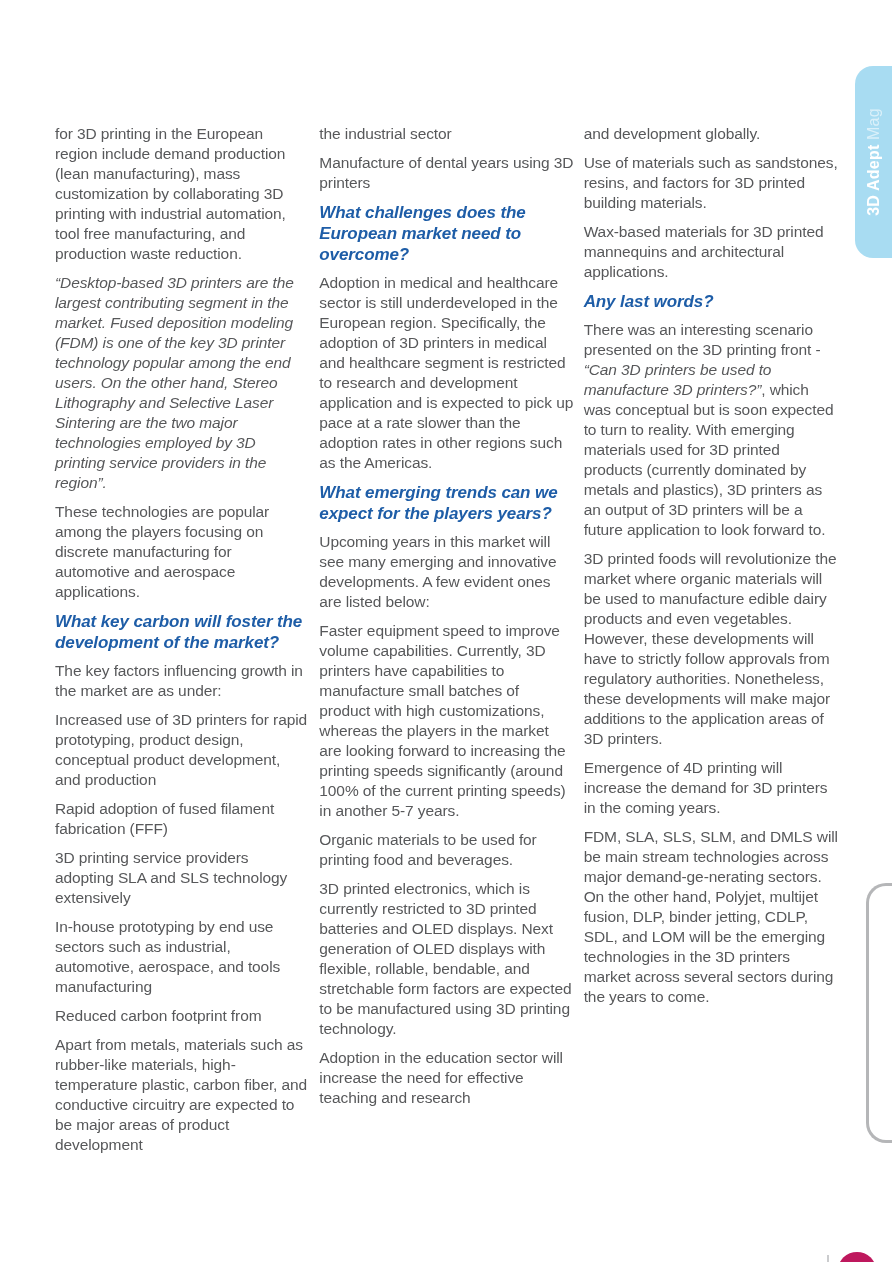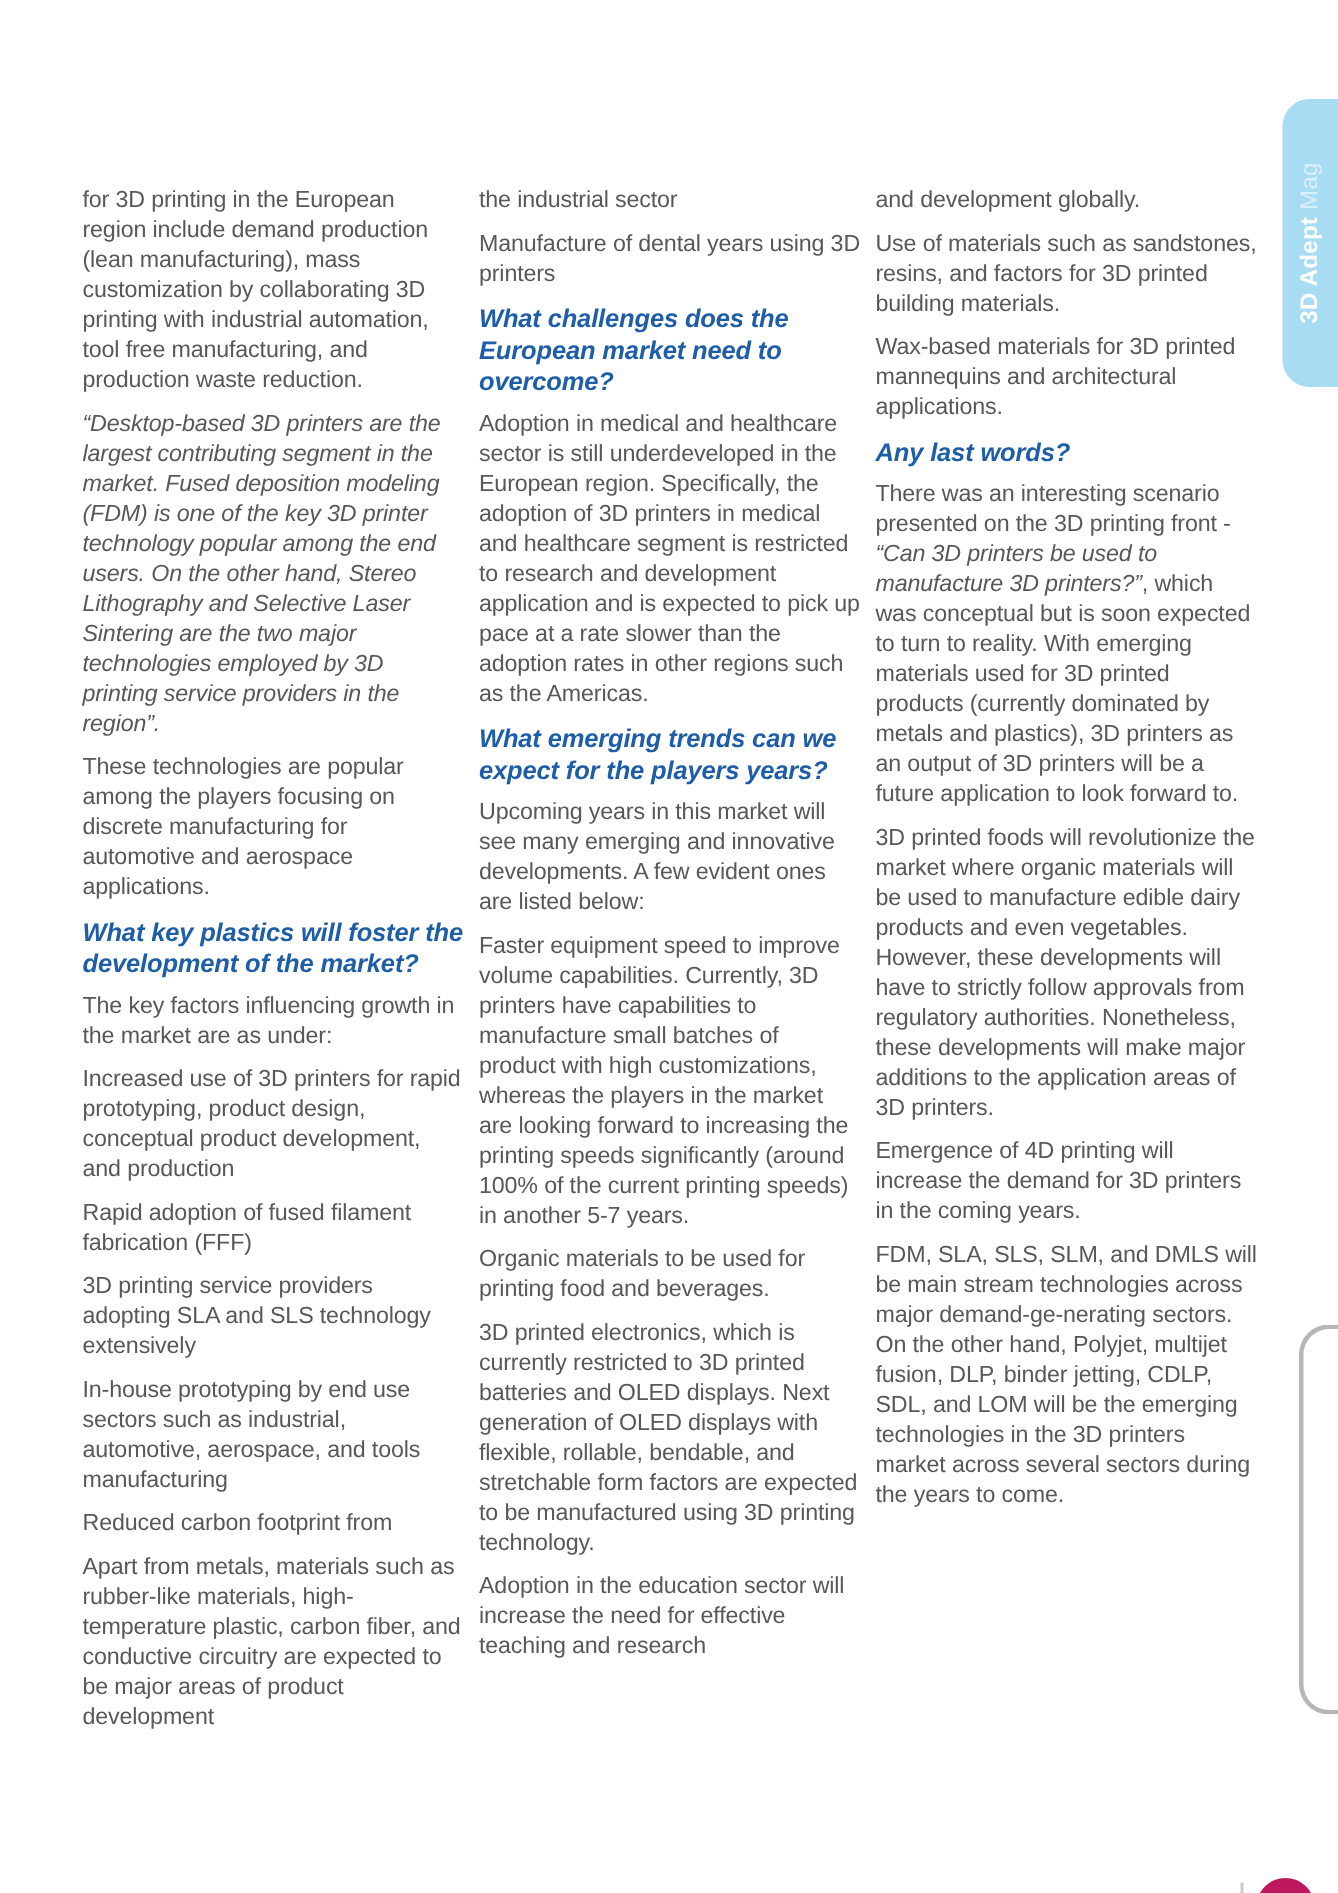--- a/index.html
+++ b/index.html
@@ -114,21 +114,21 @@
 </head>
 <body>
 
 <div class="page">
 
   <div class="columns">
       <div class="column">
         <p>for 3D printing in the European region include demand production (lean manufacturing), mass customization by collaborating 3D printing with industrial automation, tool free manufacturing, and production waste reduction.</p>
         <p class="italic">“Desktop-based 3D printers are the largest contributing segment in the market. Fused deposition modeling (FDM) is one of the key 3D printer technology popular among the end users. On the other hand, Stereo Lithography and Selective Laser Sintering are the two major technologies employed by 3D printing service providers in the region”.</p>
         <p>These technologies are popular among the players focusing on discrete manufacturing for automotive and aerospace applications.</p>
-        <h3>What key plastics will foster the development of the market?</h3>
+        <h3>What key carbon will foster the development of the market?</h3>
         <p>The key factors influencing growth in the market are as under:</p>
         <p>Increased use of 3D printers for rapid prototyping, product design, conceptual product development, and production</p>
         <p>Rapid adoption of fused filament fabrication (FFF)</p>
         <p>3D printing service providers adopting SLA and SLS technology extensively</p>
         <p>In-house prototyping by end use sectors such as industrial, automotive, aerospace, and tools manufacturing</p>
         <p>Reduced carbon footprint from</p>
         <p>Apart from metals, materials such as rubber-like materials, high-temperature plastic, carbon fiber, and conductive circuitry are expected to be major areas of product development</p>
       </div>
       <div class="column">
         <p>the industrial sector</p>

